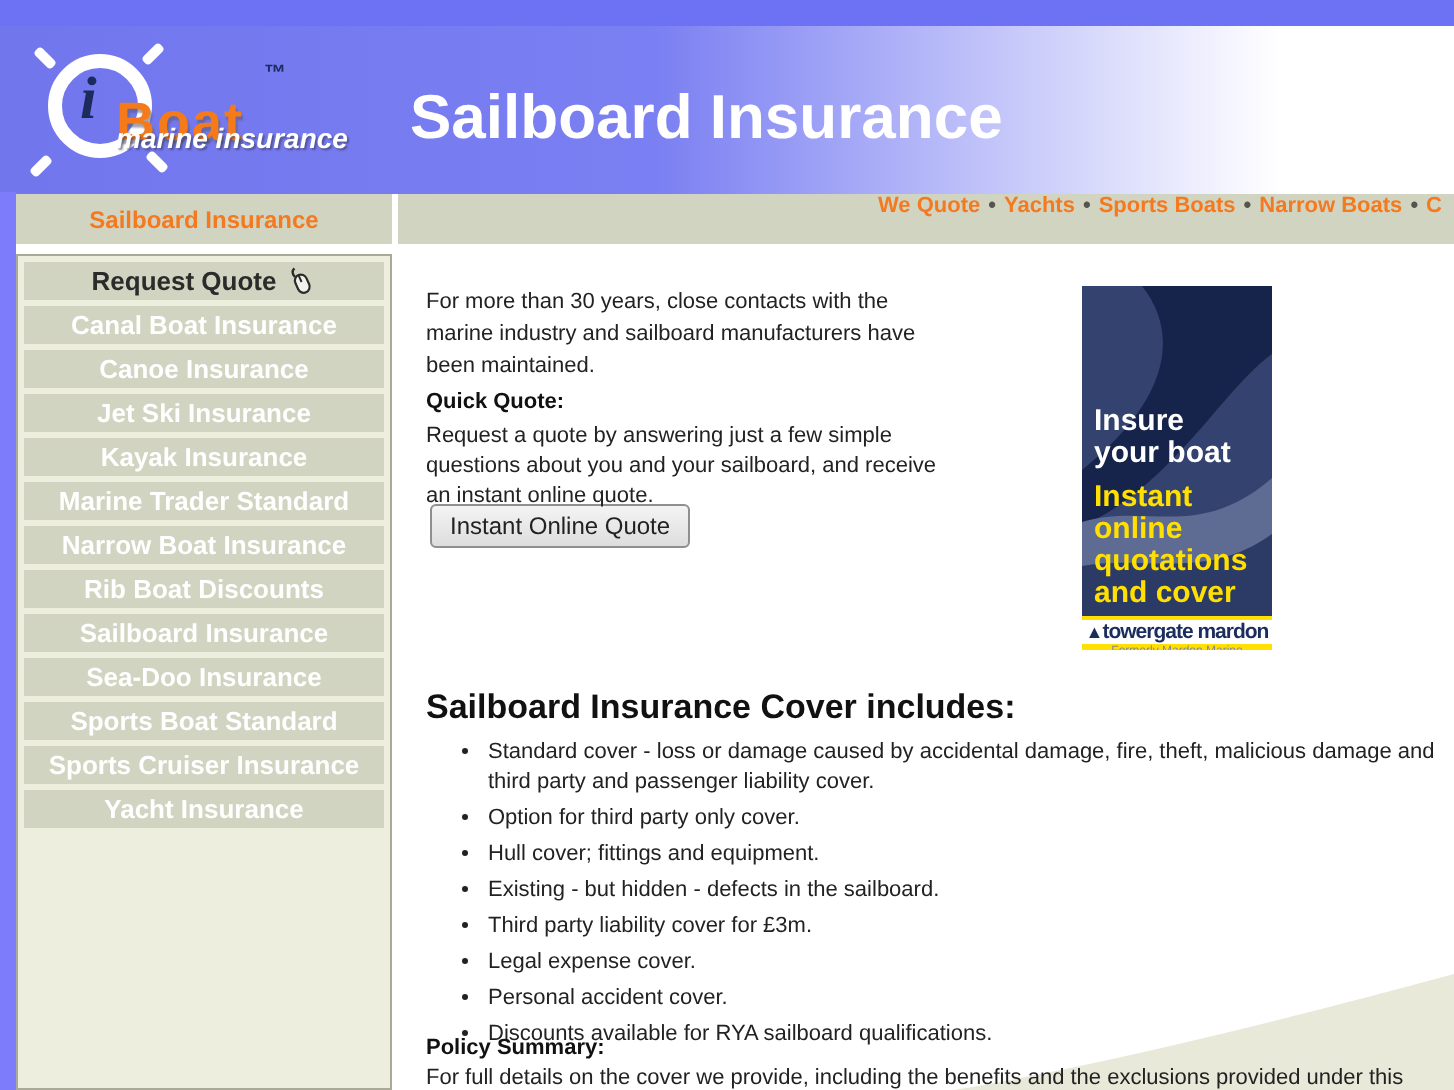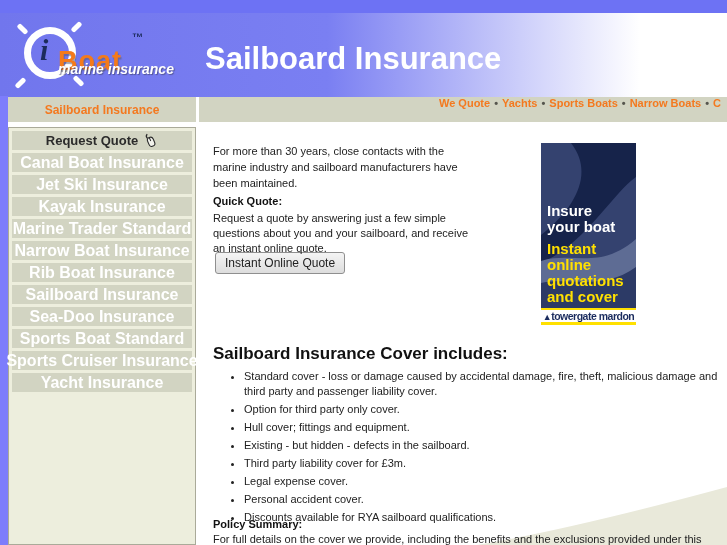--- a/index.html
+++ b/index.html
@@ -39,21 +39,21 @@
                white-space:nowrap; overflow:hidden; }
   .nav-link { color:#f4791f; font-weight:bold; font-size:11px; text-decoration:none; cursor:pointer; }
   .nav-sep { color:#55554d; font-weight:bold; font-size:11px; margin:0 4px; }
 
   
   .left-strip { position:absolute; left:0; top:96px; width:8px; height:449px; background:#7d7dfc; }
   .sidebar { position:absolute; left:8px; top:127px; width:188px; height:418px;
              background:#edeedd; border:1px solid #aaaa99; padding:3px; }
   .side-item { height:19px; margin-bottom:3px; background:#d2d4c2; display:flex;
                align-items:center; justify-content:center; cursor:pointer;
-               color:#ffffff; font-weight:bold; font-size:16px; white-space:nowrap; }
+               color:#ffffff; font-weight:bold; font-size:13px; white-space:nowrap; }
   .side-item.rq { color:#2b2b2b; font-size:13px; }
   .side-item.rq svg { margin-left:5px; }
 
   
   .intro { position:absolute; left:213px; top:143px; width:255px; font-size:11px;
            line-height:16px; color:#222222; }
   .qq-head { position:absolute; left:213px; top:195px; font-size:11px; font-weight:bold; color:#111111; }
   .qq-text { position:absolute; left:213px; top:211px; width:260px; font-size:11px;
              line-height:15px; color:#222222; }
   .quote-btn { position:absolute; left:215px; top:252px; height:22px; padding:0 9px;
@@ -126,25 +126,26 @@
       <span>Request Quote</span>
       <svg width="15" height="15" viewBox="0 0 15 15">
         <path d="M4.5 5.5 Q2.2 3.2 4.2 1.2" fill="none" stroke="#2b2b2b" stroke-width="1.2"></path>
         <g transform="rotate(-24 8 9)">
           <rect x="5.2" y="4.2" width="6" height="9.4" rx="3" fill="#f2f2ec" stroke="#2b2b2b" stroke-width="1.1"></rect>
           <line x1="8.2" y1="4.4" x2="8.2" y2="8" stroke="#2b2b2b" stroke-width="1"></line>
         </g>
       </svg>
     </div>
     <div class="side-item">Canal Boat Insurance</div>
+    <div class="side-item">Canoe Insurance</div>
     <div class="side-item">Jet Ski Insurance</div>
     <div class="side-item">Kayak Insurance</div>
     <div class="side-item">Marine Trader Standard</div>
     <div class="side-item">Narrow Boat Insurance</div>
-    <div class="side-item">Rib Boat Insurance</div>
+    <div class="side-item">Rib Boat Discounts</div>
     <div class="side-item">Sailboard Insurance</div>
     <div class="side-item">Sea-Doo Insurance</div>
     <div class="side-item">Sports Boat Standard</div>
     <div class="side-item">Sports Cruiser Insurance</div>
     <div class="side-item">Yacht Insurance</div>
   </div>
 
   <svg class="swoosh" width="250" height="58" viewBox="0 0 250 58">
     <path d="M0,58 Q95,42 250,0 L250,58 Z" fill="#e9e9da"></path>
   </svg>

